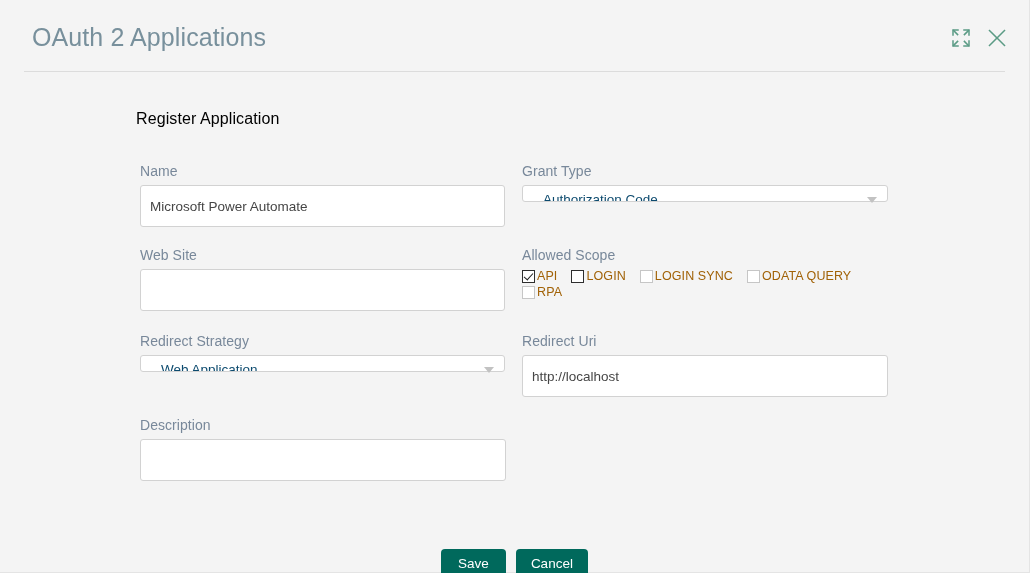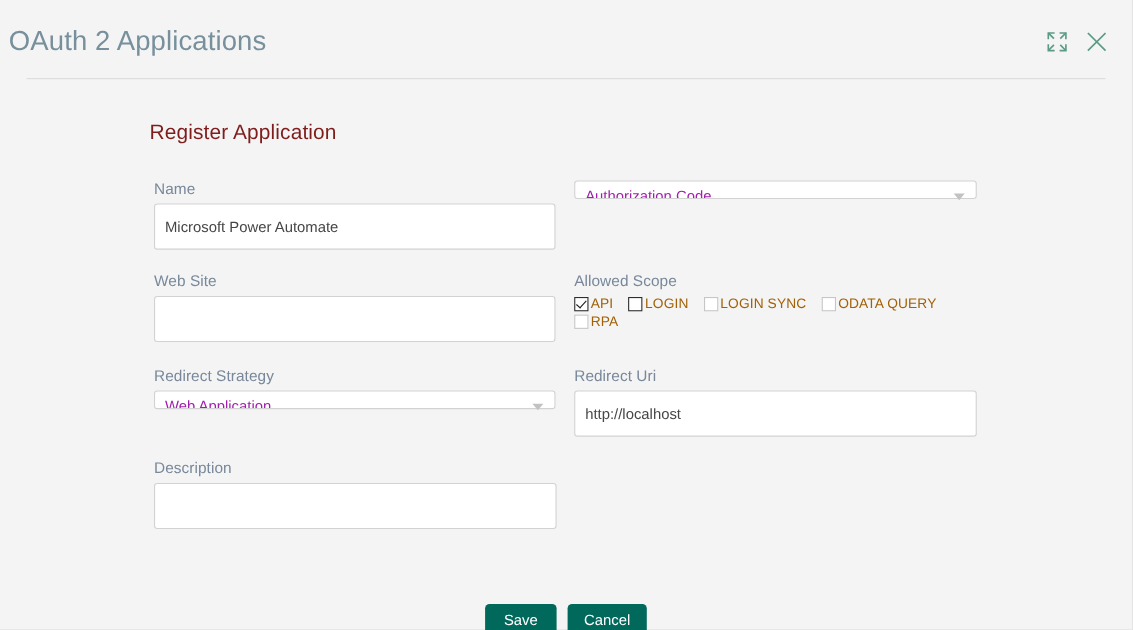--- a/index.html
+++ b/index.html
@@ -19,21 +19,21 @@
     background: #f4f4f4;
     border: 1px solid #e4e4e4;
     border-top: none;
     border-left: none;
   }
 
   
   .dialog-header {
     position: relative;
     height: 72px;
-    padding: 0 8px;
+    padding: 0 32px;
     display: flex;
     align-items: center;
   }
   .dialog-title {
     font-size: 25px;
     font-weight: 400;
     color: #78909c;
     letter-spacing: 0.1px;
     line-height: 1;
     padding-top: 2px;
@@ -66,22 +66,22 @@
   
   .dialog-body {
     position: relative;
     padding: 0;
   }
 
   .section-title {
     position: absolute;
     left: 136px;
     top: 38px;
-    font-size: 19px;
-    color: #7f1d1d;
+    font-size: 16px;
+    color: #000000;
     font-weight: 400;
     letter-spacing: 0.1px;
   }
 
   .form-grid {
     position: absolute;
     left: 140px;
     top: 92px;
     width: 748px;
   }
@@ -128,22 +128,22 @@
     width: 100%;
     height: 30px;
   }
   .select-box {
     width: 100%;
     height: 17px;
     background: #ffffff;
     border: 1px solid #d2d2d2;
     border-radius: 3px;
     font-size: 13.5px;
-    color: #a21caf;
-    padding: 0 30px 0 9px;
+    color: #0c4a6e;
+    padding: 0 30px 0 20px;
     line-height: 28px;
     white-space: nowrap;
     overflow: hidden;
     cursor: pointer;
   }
   .select-arrow {
     position: absolute;
     right: 11px;
     top: 12px;
     width: 0; height: 0;
@@ -304,20 +304,21 @@
     <div class="section-title">Register Application</div>
 
     <div class="form-grid">
 
       <div class="form-row">
         <div class="col">
           <label class="field-label">Name</label>
           <input class="input" type="text" value="Microsoft Power Automate" style="">
         </div>
         <div class="col col-right">
+          <label class="field-label">Grant Type</label>
           <div class="select-wrap">
             <div class="select-box">Authorization Code</div>
             <span class="select-arrow"></span>
           </div>
         </div>
       </div>
 
       <div class="gap-row"></div>
 
       <div class="form-row">

